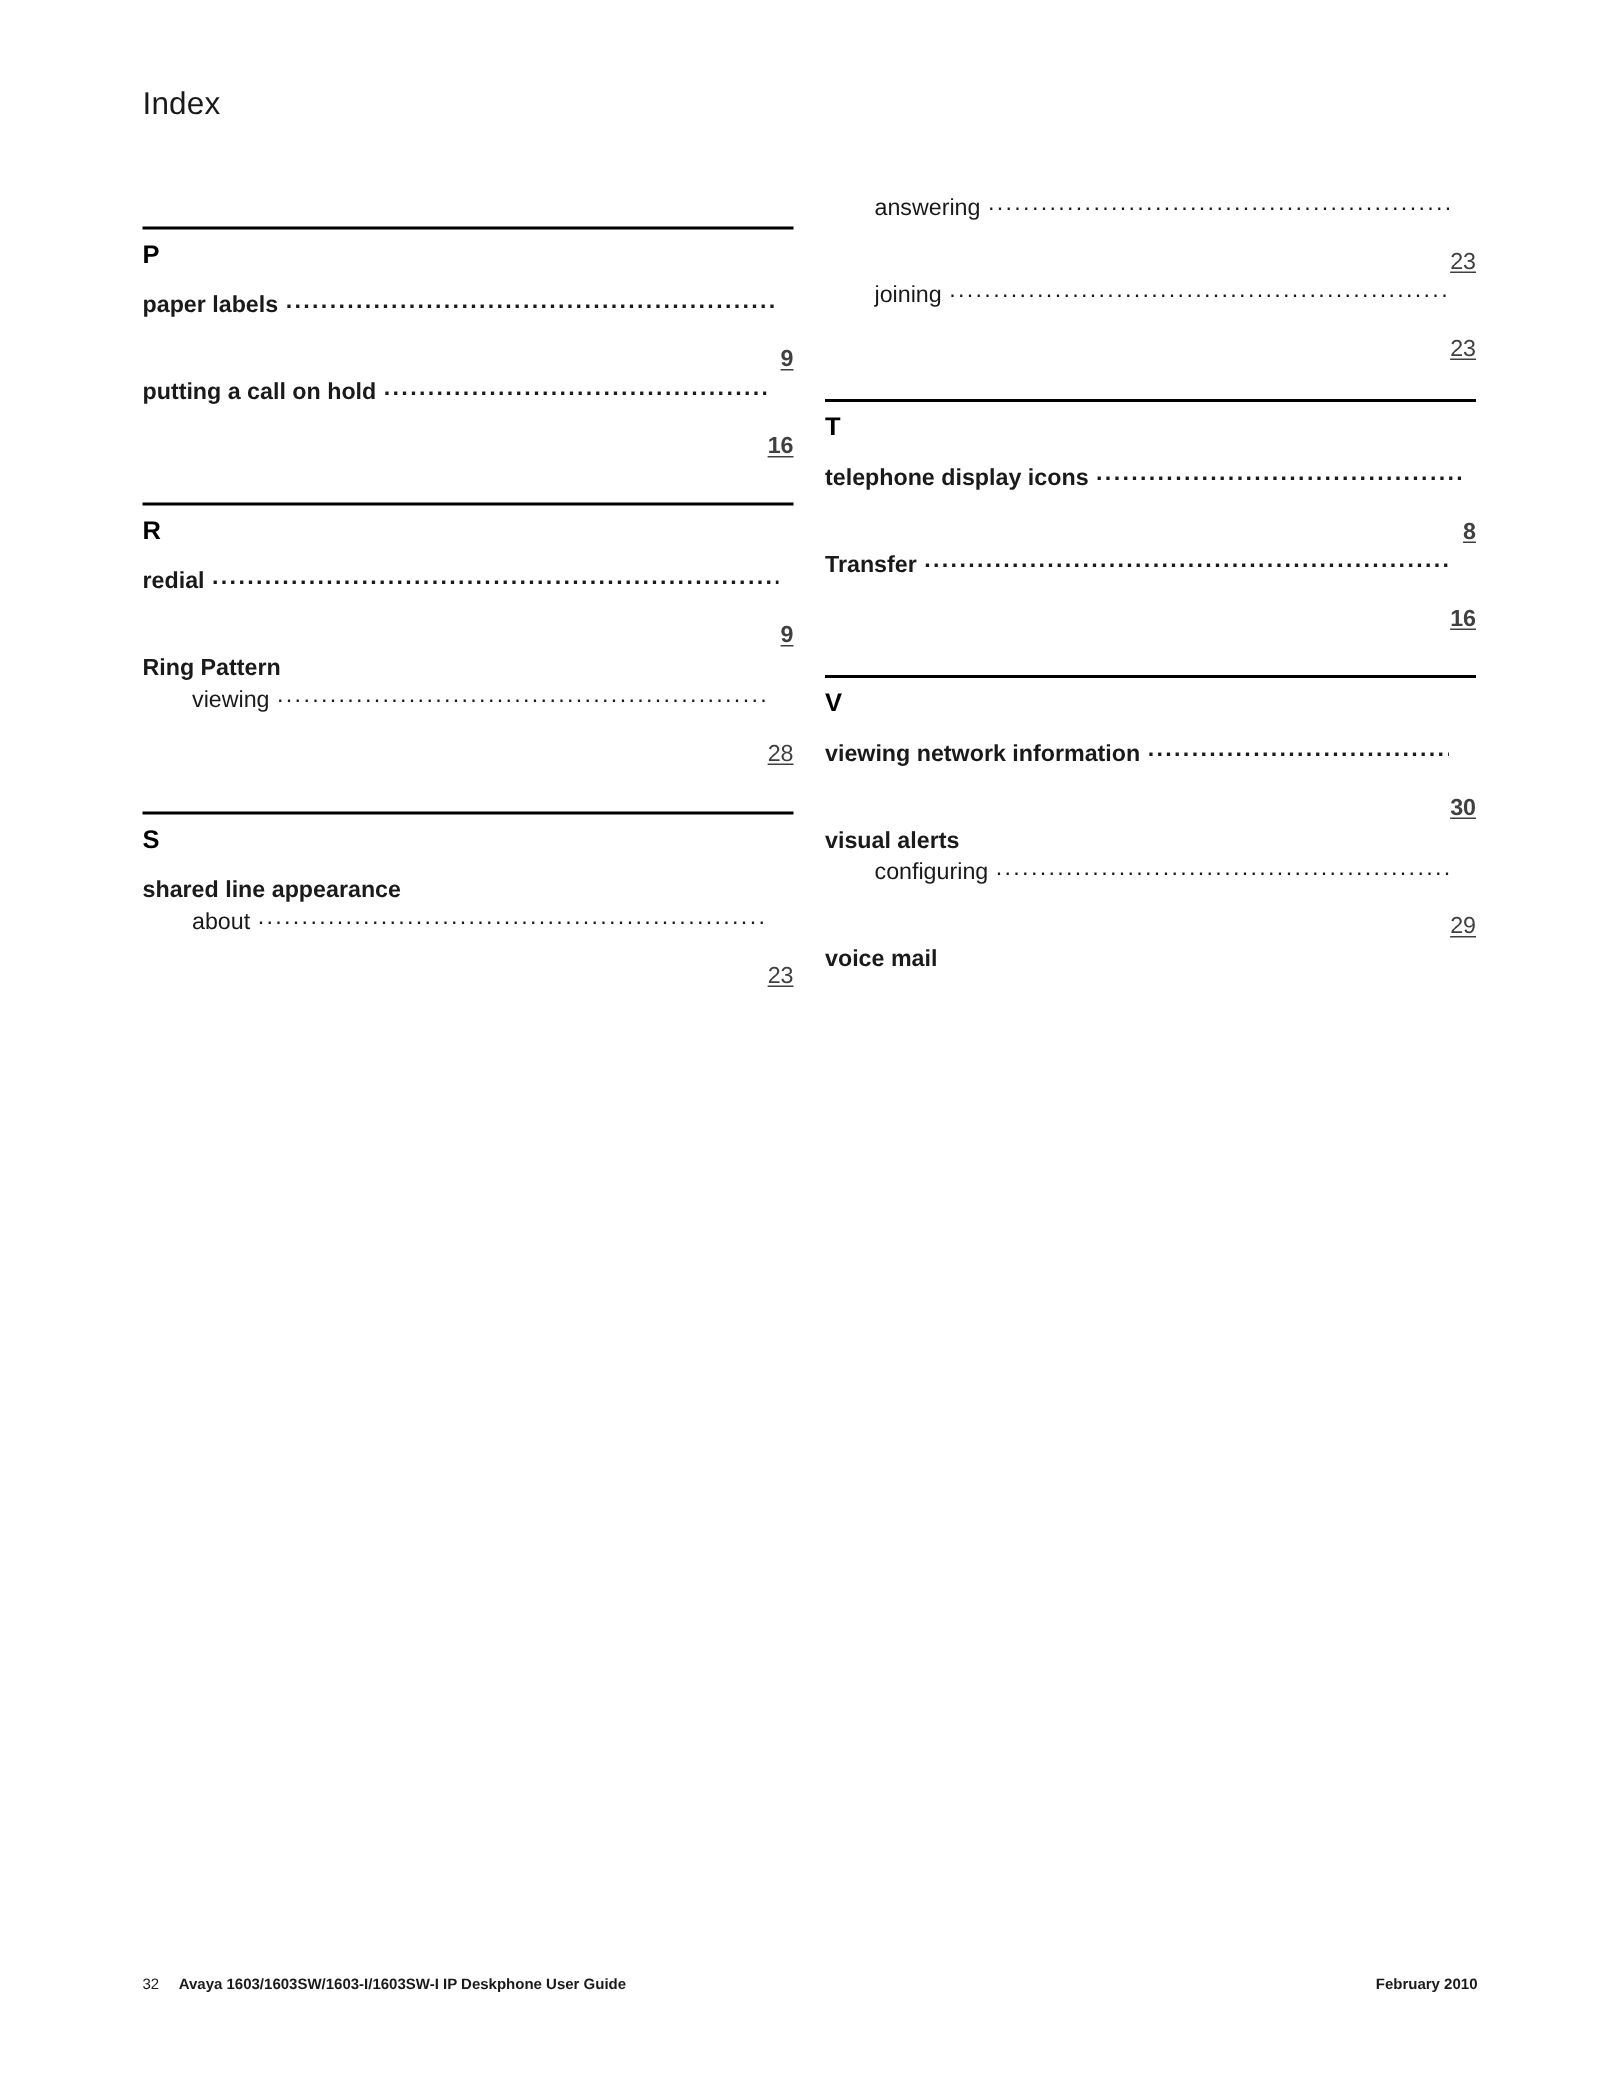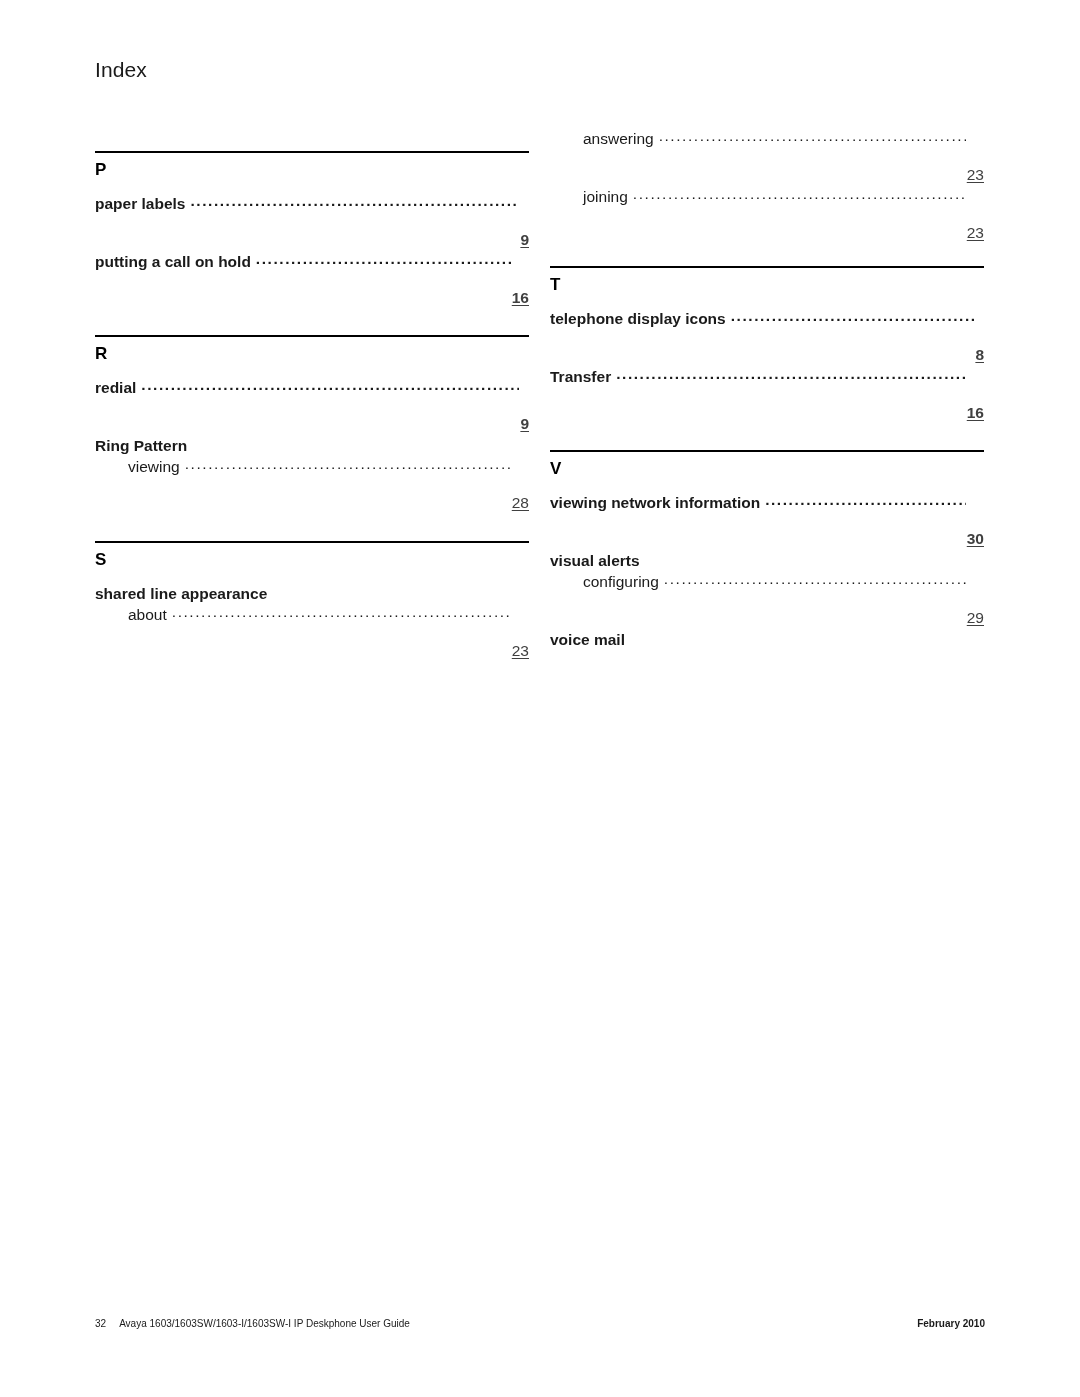--- a/index.html
+++ b/index.html
@@ -118,21 +118,21 @@
     align-items: baseline;
     font-size: 10px;
     line-height: 20px;
     color: #1a1a1a;
   }
   .footer-page-number {
     font-weight: normal;
     margin-right: 13px;
   }
   .footer-doc-title {
-    font-weight: normal;
+    font-weight: bold;
     flex: 0 0 auto;
   }
   .footer-spacer { flex: 1 1 auto; }
   .footer-date {
     font-weight: bold;
     flex: 0 0 auto;
     text-align: right;
   }
 </style>
 </head>

